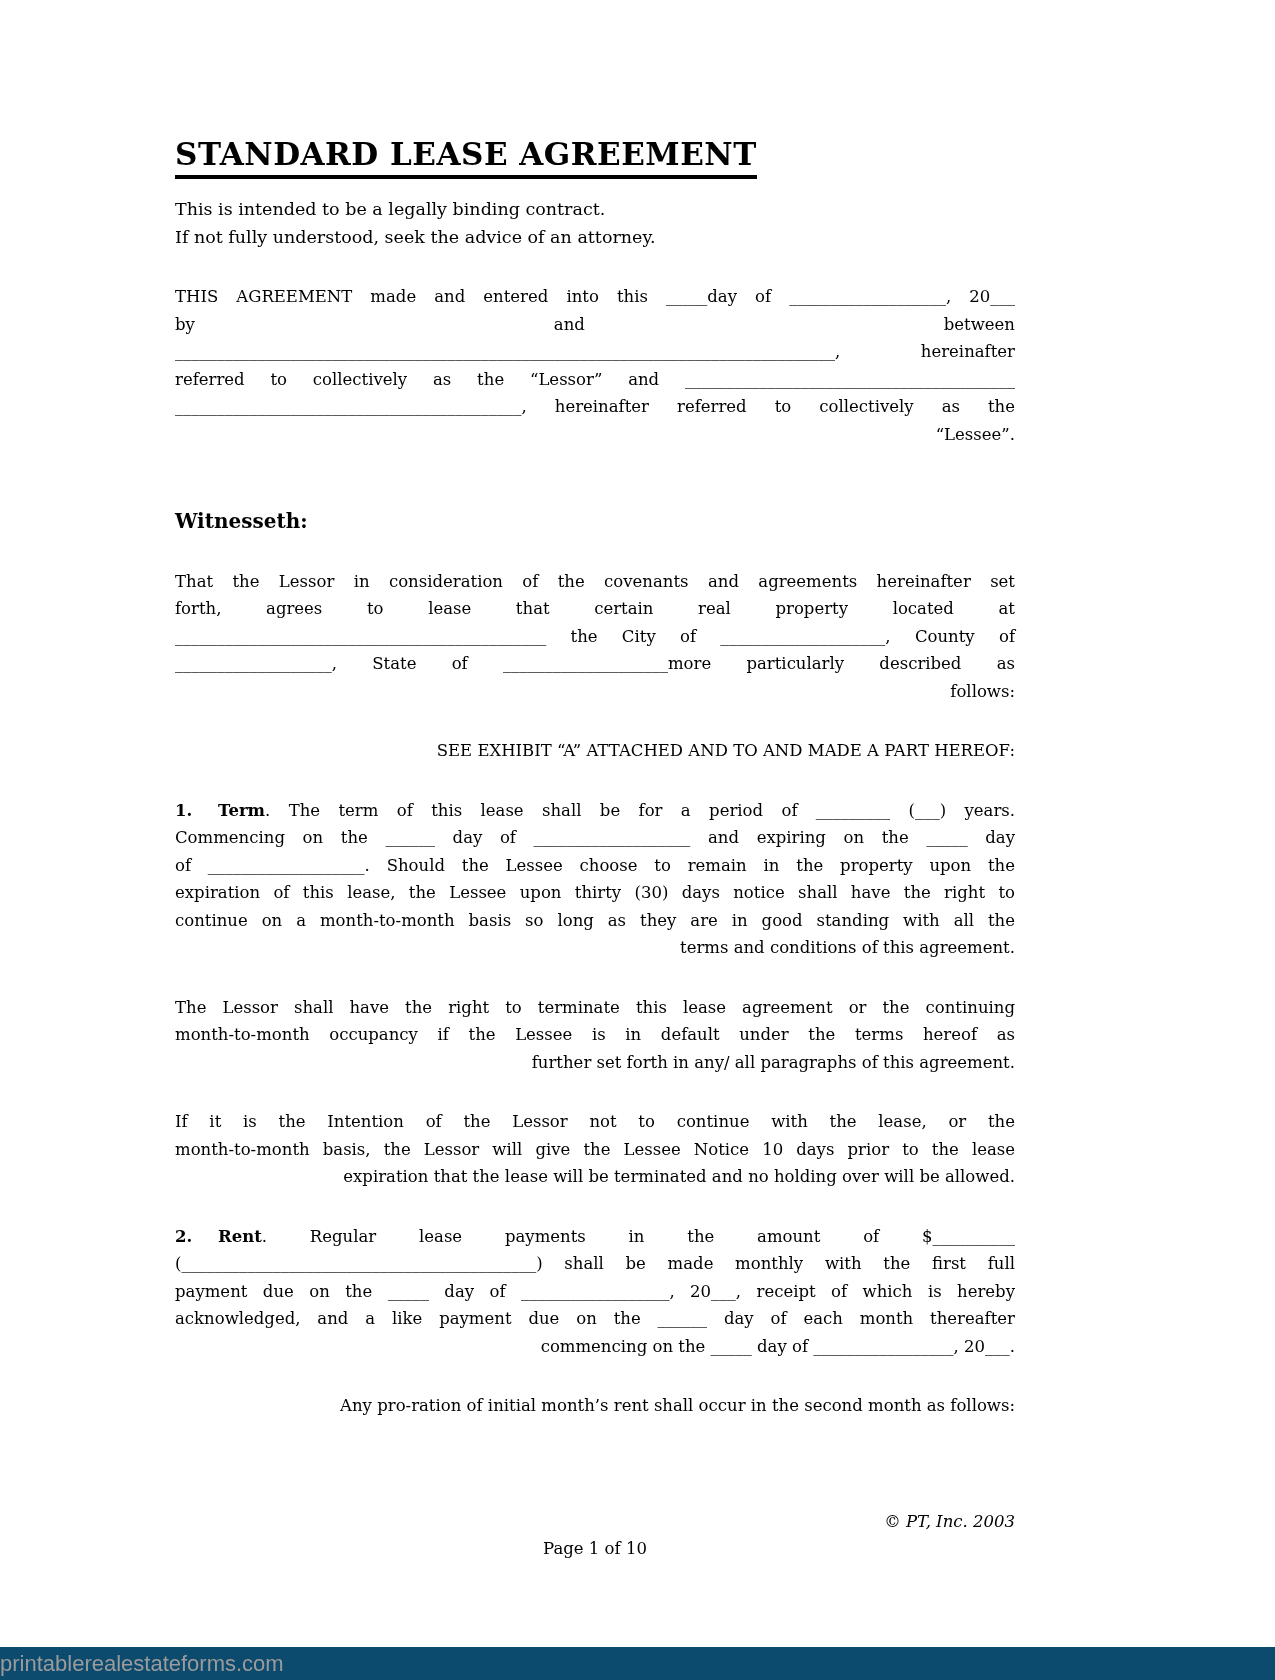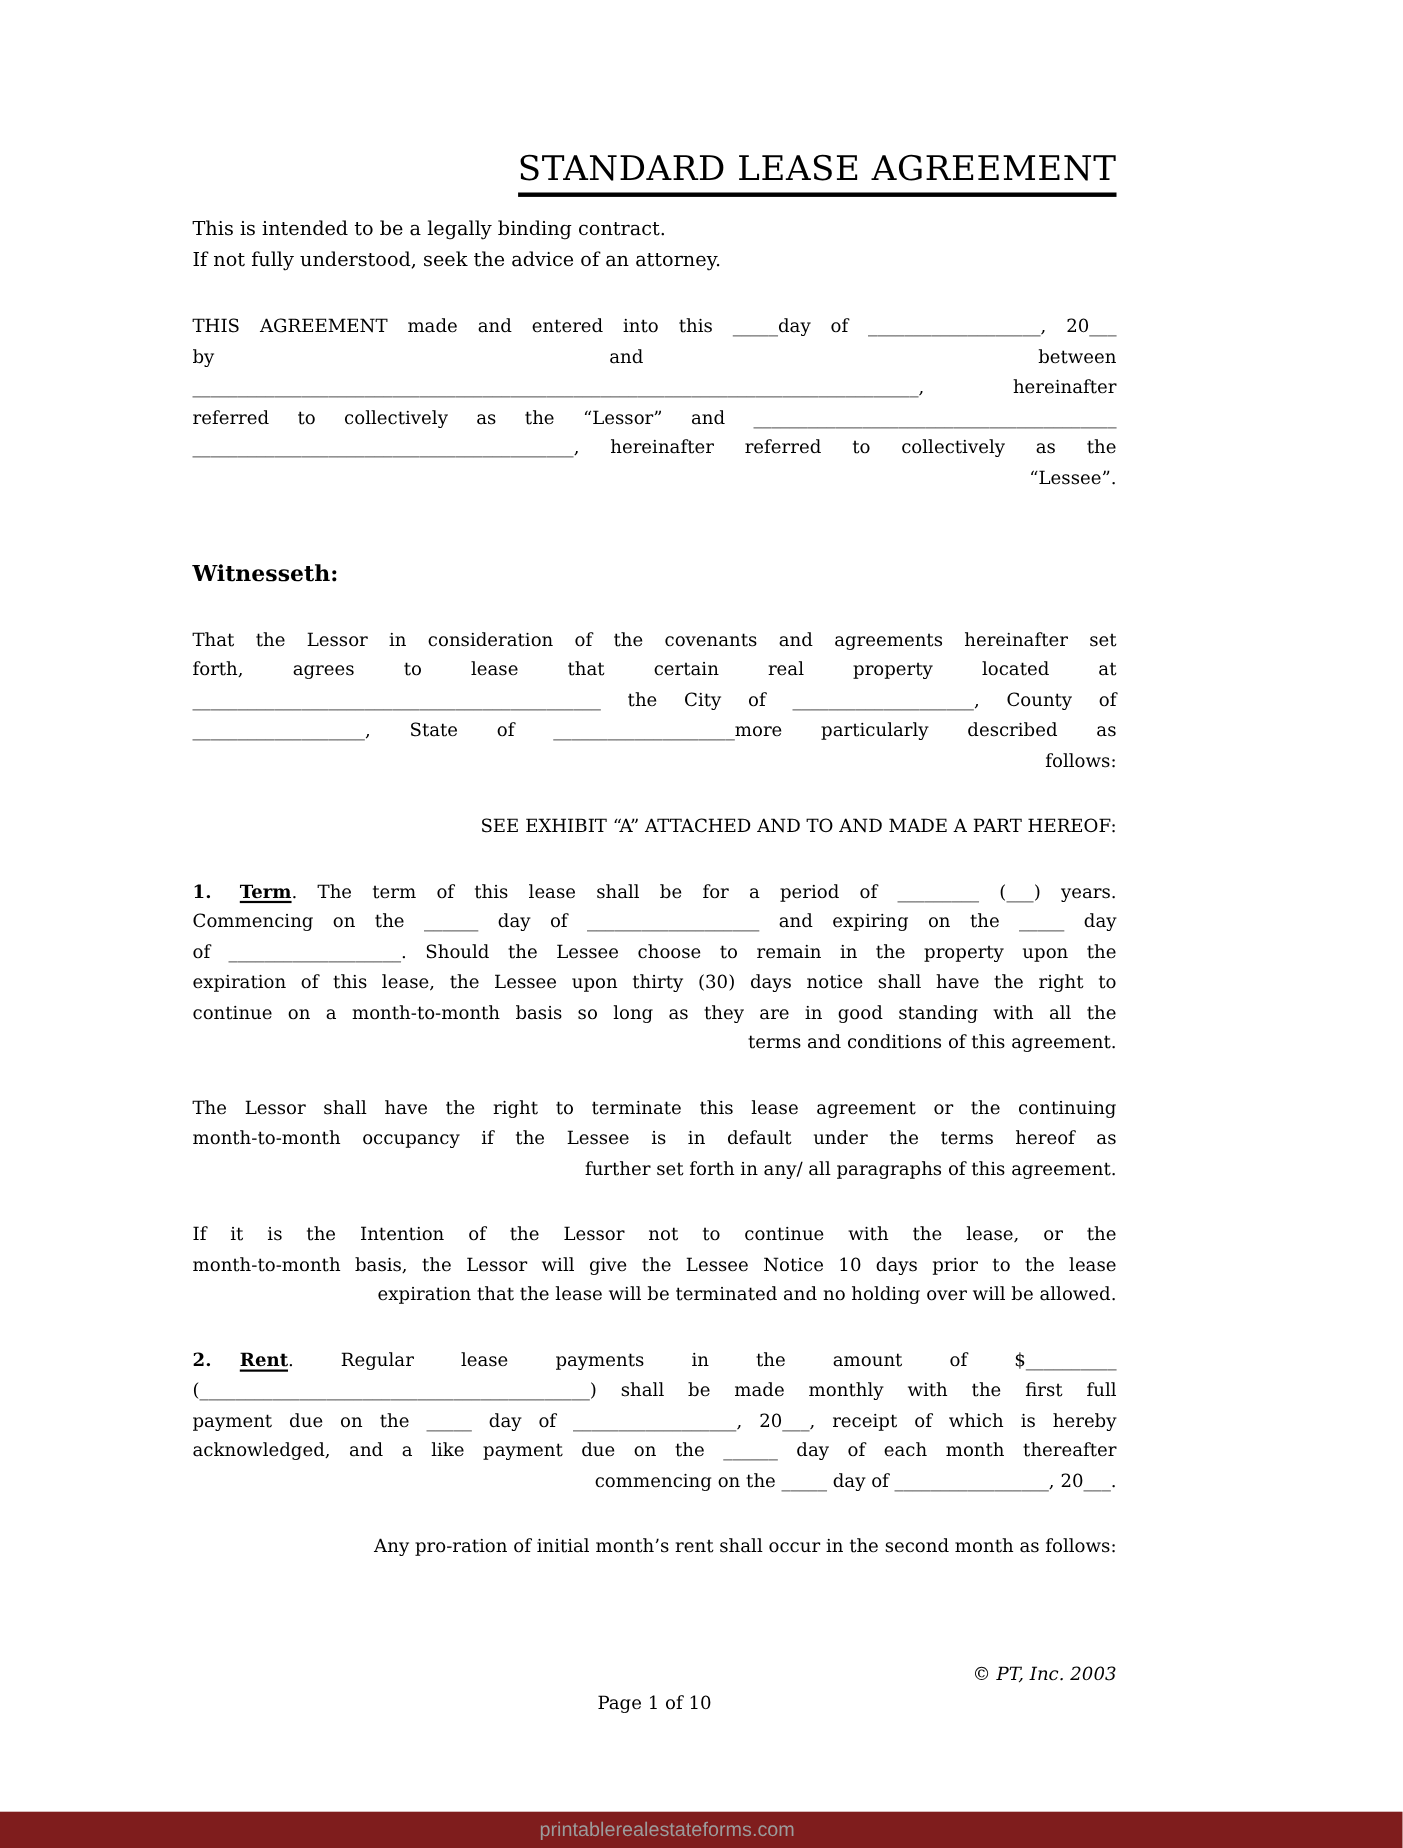--- a/index.html
+++ b/index.html
@@ -8,23 +8,23 @@
     background: #ffffff;
     font-family: "DejaVu Serif", serif;
     color: #000000;
     overflow: hidden;
   }
   .page { position: relative; width: 1275px; height: 1680px; background: #fff; }
   .content { position: absolute; left: 175px; top: 0; width: 840px; }
 
   .title {
     margin-top: 136px;
-    text-align: right;
+    text-align: left;
     font-size: 31px;
-    font-weight: normal;
+    font-weight: bold;
     letter-spacing: 0.5px;
   }
   .title span { border-bottom: 4px solid #000; padding-bottom: 3px; }
 
   .subtitle {
     margin-top: 24px;
     text-align: left;
     font-size: 17.5px;
     line-height: 27.5px;
   }
@@ -34,39 +34,38 @@
 
   .line { text-align: right; }
   .line.just {
     text-align: justify;
     text-align-last: justify;
     -moz-text-align-last: justify;
   }
   .num { display: inline-block; width: 43px; font-weight: bold; }
   .clause-label {
     font-weight: bold;
-    text-decoration: underline;
     text-decoration-thickness: 2px;
     text-underline-offset: 3px;
   }
 
   .copyright { margin-top: 88px; text-align: right; font-size: 16.5px; line-height: 27.5px; font-style: italic; }
   .pagenum { text-align: center; font-size: 16.5px; line-height: 27.5px; }
 
   .sitebar {
     position: absolute; left: 0; bottom: 0;
     width: 100%; height: 33px;
-    background: #7f1d1d;
+    background: #0c4a6e;
     box-sizing: border-box;
     padding-right: 62px;
     font-family: "Liberation Sans", sans-serif;
-    font-size: 18px;
+    font-size: 22px;
     line-height: 33px;
     color: #9b9b9b;
-    text-align: center;
+    text-align: left;
   }
 </style>
 </head>
 <body>
 
 <div class="page">
   <div class="content">
 
     <div class="title">
       <span>STANDARD LEASE AGREEMENT</span>

